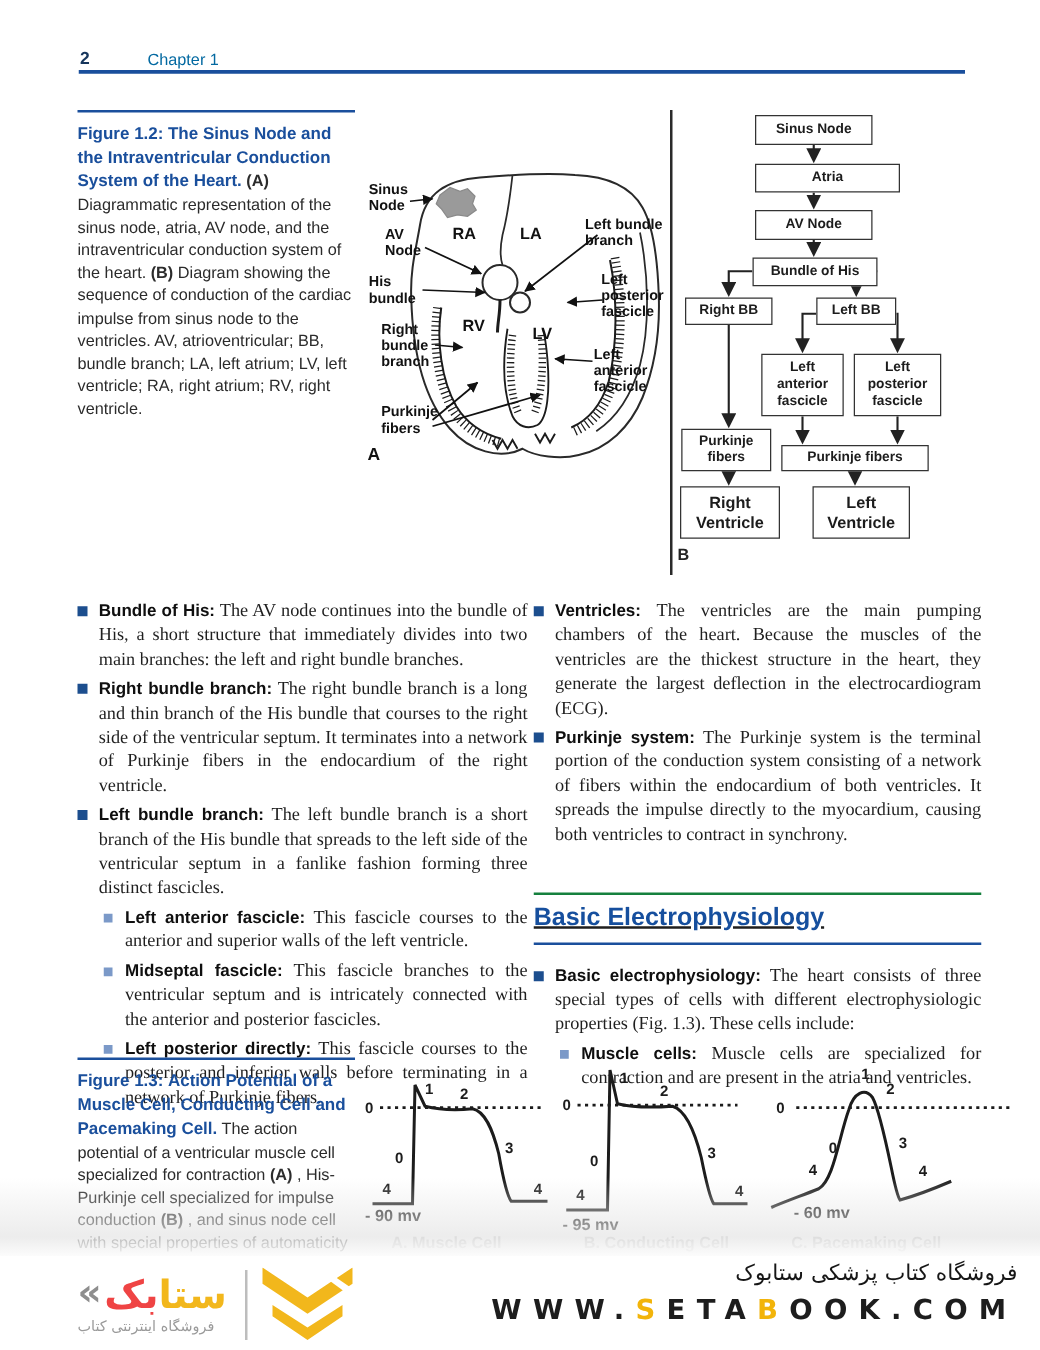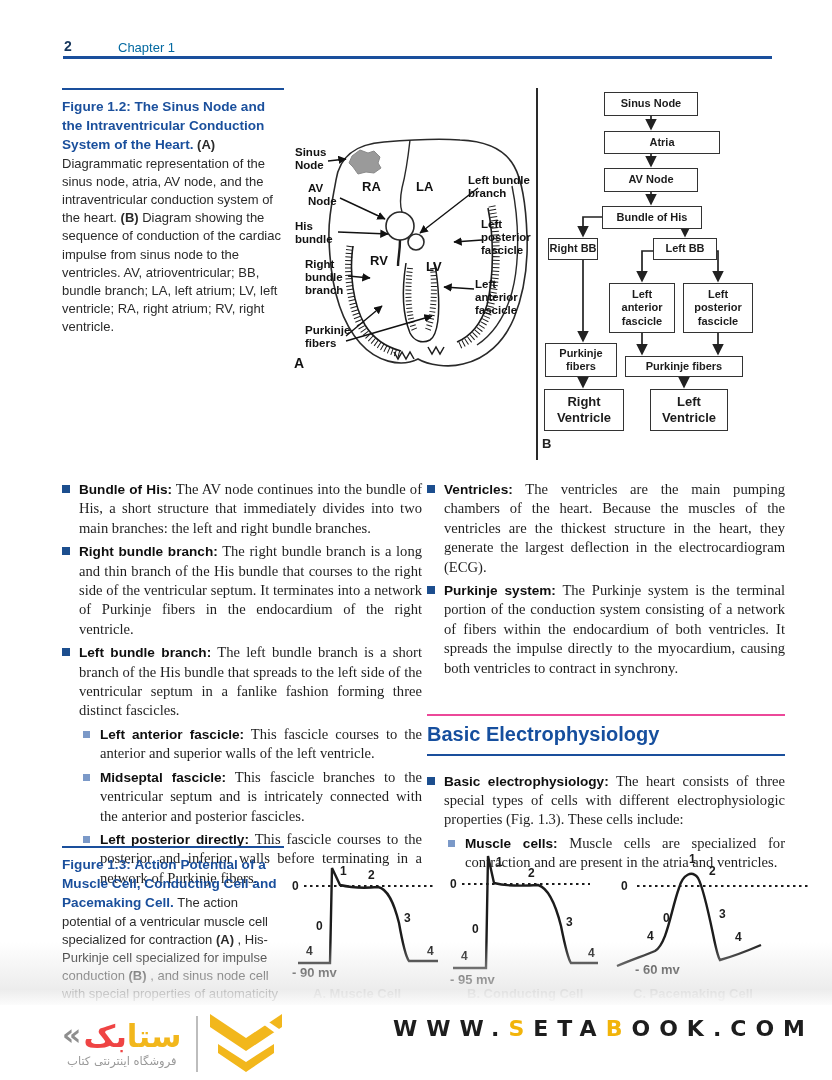--- a/index.html
+++ b/index.html
@@ -47,40 +47,40 @@
          font-family:"Liberation Serif", serif; font-size:14.6px; line-height:1.33;
          color:#1f1f1f; text-align:justify; }
   #col-left { left:62px; }
   #col-right { left:427px; width:358px; }
   .b1 { position:relative; padding-left:17px; margin-bottom:4px; }
   .b2 { position:relative; padding-left:38px; margin-bottom:4px; }
   .sq  { position:absolute; left:0; top:5px; width:8px; height:8px; background:#1c4e8e; }
   .sq2 { position:absolute; left:21px; top:6px; width:7px; height:7px; background:#7b99c8; }
   .lead { font-family:"Liberation Sans", sans-serif; font-weight:bold; font-size:13.6px; color:#0f0f0f; }
 
-  .sec-block { margin-top:36px; margin-bottom:16px; border-top:2px solid #ec4899; border-bottom:2px solid #1a4f9c; padding:5px 0 6px 0; }
+  .sec-block { margin-top:36px; margin-bottom:16px; border-top:2px solid #15803d; border-bottom:2px solid #1a4f9c; padding:5px 0 6px 0;text-decoration:underline; }
   .sec-head { font-family:"Liberation Sans", sans-serif; font-weight:bold; font-size:20px; color:#164f9e; }
 
   
   #ap { position:absolute; left:285px; top:846px; width:547px; height:164px; }
   #ap svg { position:absolute; }
   .ap-faded { position:absolute; top:140px; font-weight:bold; font-size:13px; color:#4a4a4a; opacity:.32; }
   .ap-txt { font-family:"Liberation Sans", sans-serif; font-weight:bold; font-size:12px; fill:#1c1c1c; }
   .ap-mv  { font-family:"Liberation Sans", sans-serif; font-weight:bold; font-size:13px; fill:#1c1c1c; }
 
   
   #fade { position:absolute; left:0; top:942px; width:832px; height:66px;
           background:linear-gradient(180deg, rgba(238,238,238,0) 0%, rgba(230,230,230,.75) 72%, #ffffff 100%); }
   #footer { position:absolute; left:0; top:1005px; width:832px; height:75px; background:#ffffff; }
   #logo { position:absolute; left:62px; top:6px; height:66px; display:flex; align-items:center; }
   .wordmark { display:flex; align-items:flex-start; direction:ltr; font-family:"DejaVu Sans", sans-serif; font-weight:bold; }
   .wm-arrow { color:#8e8e8e; font-size:30px; line-height:1; margin-right:2px; }
   .wm-gray  { color:#ef4444; font-size:31px; line-height:1.05; }
   .wm-yellow{ color:#f2b71c; font-size:31px; line-height:1.05; }
-  .wm-tag { font-family:"DejaVu Sans", sans-serif; font-size:11.5px; color:#9a9a9a; text-align:center; margin-top:1px; }
+  .wm-tag { font-family:"DejaVu Sans", sans-serif; font-size:11.5px; color:#9a9a9a; margin-top:1px; }
   .logo-sep { width:2px; height:56px; background:#bdbdbd; margin:0 10px 0 14px; }
   #footer-right { position:absolute; right:18px; top:4px; text-align:right; }
   .site-title { font-family:"DejaVu Sans", sans-serif; font-size:17.5px; color:#161616; direction:rtl; }
   .site-url { margin-top:7px; font-family:"DejaVu Sans", sans-serif; font-weight:bold; font-size:22px;
               letter-spacing:9px; color:#1d1d1d; white-space:nowrap; }
   .site-url .yl { color:#f2b40a; }
 </style>
 </head>
 <body>
 
@@ -192,21 +192,21 @@
         <path d="M 102,245 V 265" marker-end="url(#fah)"></path>
         <path d="M 178,245 V 265" marker-end="url(#fah)"></path>
         <path d="M 43,289 V 298" marker-end="url(#fah)"></path>
         <path d="M 144,289 V 298" marker-end="url(#fah)"></path>
       </g>
     </svg>
     <div class="fbox" style="left:64px; top:4px;   width:94px; height:24px;">Sinus Node</div>
     <div class="fbox" style="left:64px; top:43px;  width:116px; height:23px;">Atria</div>
     <div class="fbox" style="left:64px; top:80px;  width:94px; height:24px;">AV Node</div>
     <div class="fbox" style="left:62px; top:118px; width:100px; height:23px;">Bundle of His</div>
-    <div class="fbox" style="left:8px;  top:150px; width:50px; height:22px;">Right BB</div>
+    <div class="fbox" style="left:8px;  top:150px; width:70px; height:22px;">Right BB</div>
     <div class="fbox" style="left:113px; top:150px; width:64px; height:22px;">Left BB</div>
     <div class="fbox" style="left:69px; top:195px; width:66px; height:50px;">Left
 anterior
 fascicle</div>
     <div class="fbox" style="left:143px; top:195px; width:70px; height:50px;">Left
 posterior
 fascicle</div>
     <div class="fbox" style="left:5px;  top:255px; width:72px; height:34px;">Purkinje
 fibers</div>
     <div class="fbox" style="left:85px; top:268px; width:118px; height:21px;">Purkinje fibers</div>
@@ -341,17 +341,18 @@
         <div class="wm-tag">فروشگاه اینترنتی کتاب</div>
       </div>
       <div class="logo-sep"></div>
       <svg width="76" height="60" viewBox="0 0 76 60">
         <polygon points="2,0 38,24 74,0 74,13 38,37 2,13" fill="#f2b71c"></polygon>
         <polygon points="44,2 52,2 74,17 74,24" fill="#ffffff"></polygon>
         <polygon points="10,30 38,48 66,30 66,39 38,58 10,39" fill="#f2b71c"></polygon>
       </svg>
     </div>
     <div id="footer-right">
+      <div class="site-title">فروشگاه کتاب پزشکی ستابوک</div>
       <div class="site-url"><span>WWW.</span><span class="yl">S</span><span>ETA</span><span class="yl">B</span><span>OOK.COM</span></div>
     </div>
   </div>
 
 </div>
 
 </body></html>

